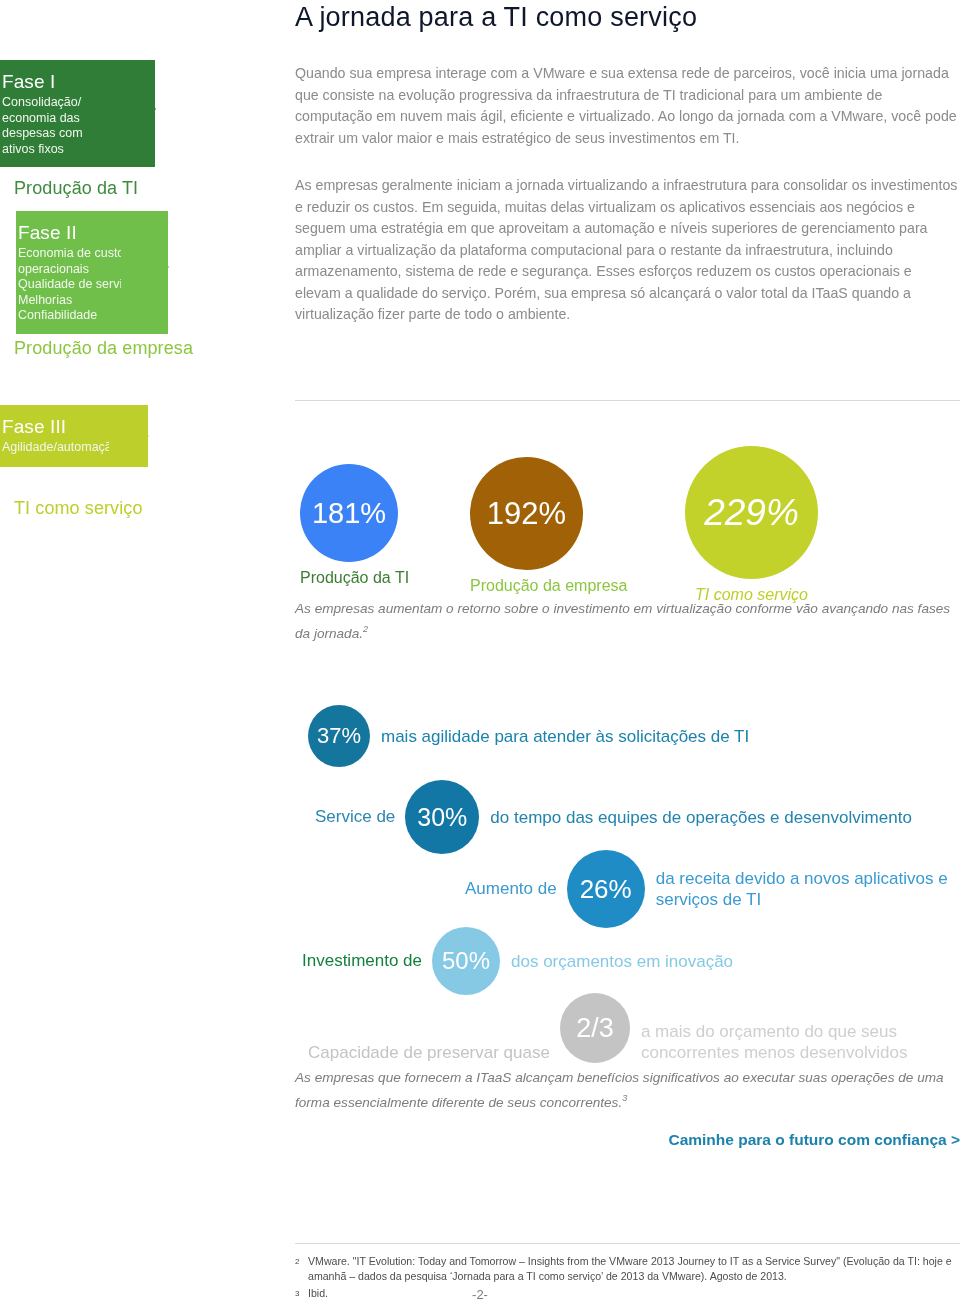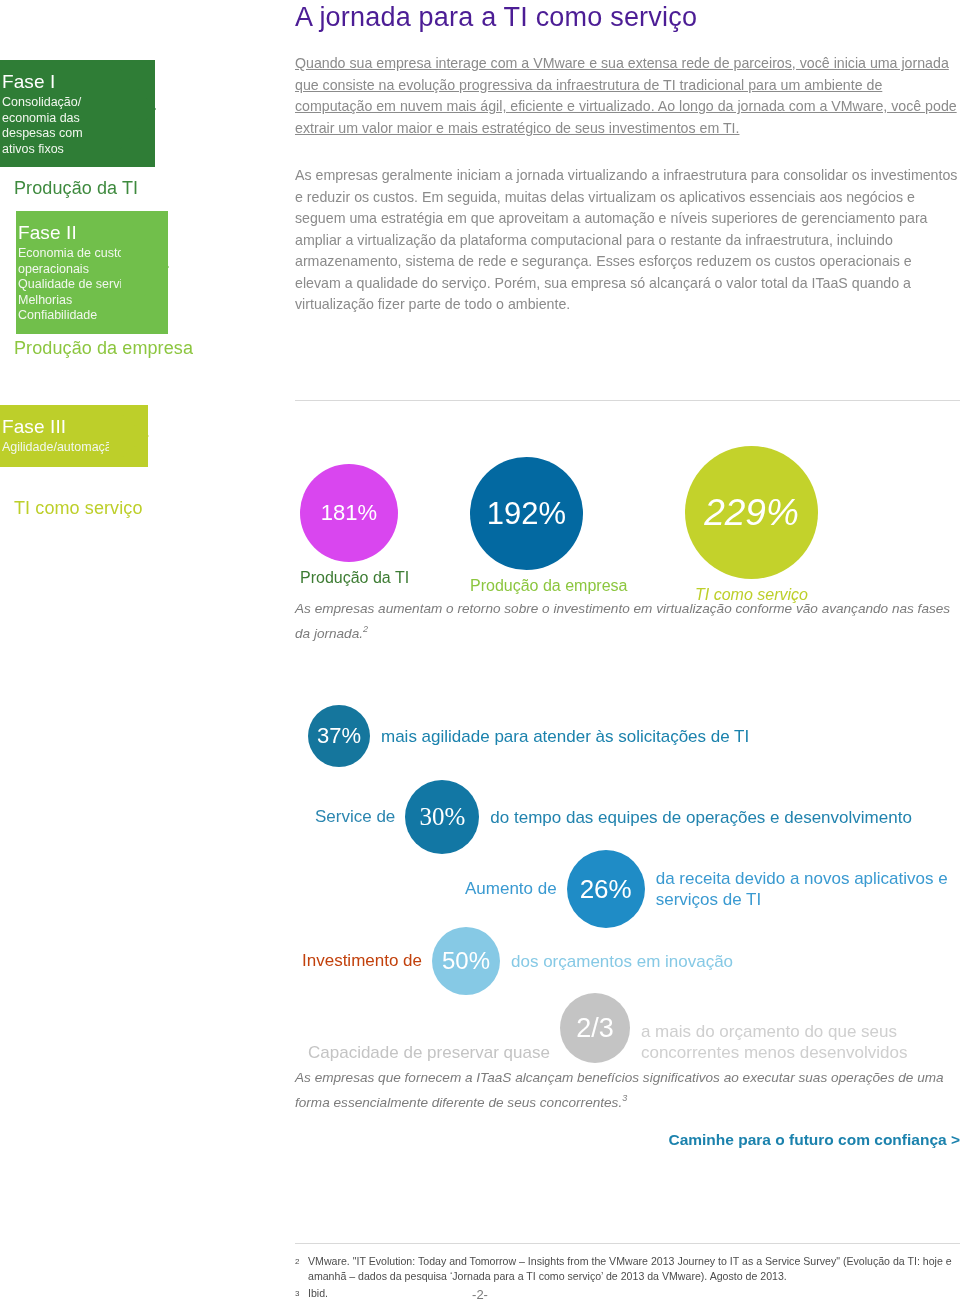--- a/index.html
+++ b/index.html
@@ -65,49 +65,49 @@
   }
   #sidebar-note {
     position: absolute; top: 537px; left: 4px; width: 200px;
     font-size: 13.5px; line-height: 21px; font-style: italic; color: #6f6f6f;
   }
 
   
   .main { position: absolute; left: 295px; top: 0; width: 665px; }
 
   #page-title {
-    font-size: 27px; font-weight: 400; color: #4c1d95;
+    font-size: 27px; font-weight: 400; color: #0f172a;
     letter-spacing: .2px; padding-top: 2px;
   }
   .body-par {
     font-size: 14.2px; line-height: 21.5px; color: #8b8b8b;
   }
-  #intro-par { margin-top: 20px; text-decoration: underline; }
+  #intro-par { margin-top: 30px; }
   #body-par-2 { margin-top: 26px; }
 
   hr.rule { border: 0; border-top: 1px solid #d9d9d9; margin: 0; }
   #divider-1 { position: absolute; left: 295px; top: 400px; width: 665px; }
   #divider-2 { position: absolute; left: 295px; top: 1243px; width: 665px; }
 
   
   #roi-section { position: absolute; left: 295px; top: 444px; width: 665px; height: 160px; }
   .roi-item { position: absolute; text-align: center; }
   .roi-circle {
     border-radius: 50%;
     display: flex; align-items: center; justify-content: center;
     color: #ffffff; font-weight: 400;
   }
   .roi-caption { margin-top: 7px; font-size: 16px; }
 
   #roi-1 { left: 5px; top: 20px; }
-  #roi-1 .roi-circle { width: 98px; height: 98px; background: #d946ef; font-size: 22px; }
+  #roi-1 .roi-circle { width: 98px; height: 98px; background: #3b82f6; font-size: 29px; }
   #roi-1 .roi-caption { color: #3d7c33; }
 
   #roi-2 { left: 175px; top: 13px; }
-  #roi-2 .roi-circle { width: 113px; height: 113px; background: #0369a1; font-size: 31px; }
+  #roi-2 .roi-circle { width: 113px; height: 113px; background: #a16207; font-size: 31px; }
   #roi-2 .roi-caption { color: #8cc63f; }
 
   #roi-3 { left: 390px; top: 2px; font-style: italic; }
   #roi-3 .roi-circle { width: 133px; height: 133px; background: #c3d22b; font-size: 37px; }
   #roi-3 .roi-caption { color: #bdcf2a; }
 
   #roi-note {
     position: absolute; left: 295px; top: 599px; width: 660px;
     font-size: 13.6px; line-height: 20px; font-style: italic; color: #7c7c7c;
   }
@@ -122,32 +122,32 @@
     display: flex; align-items: center; justify-content: center;
     color: #ffffff; flex: none;
   }
   .stat-post { font-size: 17px; margin-left: 11px; line-height: 21px; }
 
   #stat-1 { left: 13px; top: 0px; }
   #stat-1 .stat-circle { width: 62px; height: 62px; background: #15769d; font-size: 22px; }
   #stat-1 .stat-post { color: #1b82ad; }
 
   #stat-2 { left: 20px; top: 75px; }
-  #stat-2 .stat-circle { width: 74px; height: 74px; background: #1277a4; font-size: 25px; font-family: Liberation Serif, serif; }
+  #stat-2 .stat-circle { width: 74px; height: 74px; background: #1277a4; font-size: 25px; }
   #stat-2 .stat-pre { color: #2b86b0; }
   #stat-2 .stat-post { color: #2183ae; }
 
   #stat-3 { left: 134px; top: 145px; margin-left: 36px; }
   #stat-3 .stat-circle { width: 78px; height: 78px; background: #1f8cc6; font-size: 26px; }
   #stat-3 .stat-pre { color: #3a9ad1; }
   #stat-3 .stat-post { color: #3a9ad1; }
 
   #stat-4 { left: 7px; top: 222px; }
   #stat-4 .stat-circle { width: 68px; height: 68px; background: #86c9e5; font-size: 24px; }
-  #stat-4 .stat-pre { color: #c2410c; }
+  #stat-4 .stat-pre { color: #15803d; }
   #stat-4 .stat-post { color: #86c9e5; }
 
   #stat-5 { left: 13px; top: 288px; align-items: flex-end; }
   #stat-5 .stat-circle { width: 70px; height: 70px; background: #c4c4c4; font-size: 27px; }
   #stat-5 .stat-pre { color: #c4c4c4; }
   #stat-5 .stat-post { color: #cfcfcf; }
   .frac { display: inline-block; transform: skewX(0deg); }
 
   #stats-note {
     position: absolute; left: 295px; top: 1068px; width: 665px;

